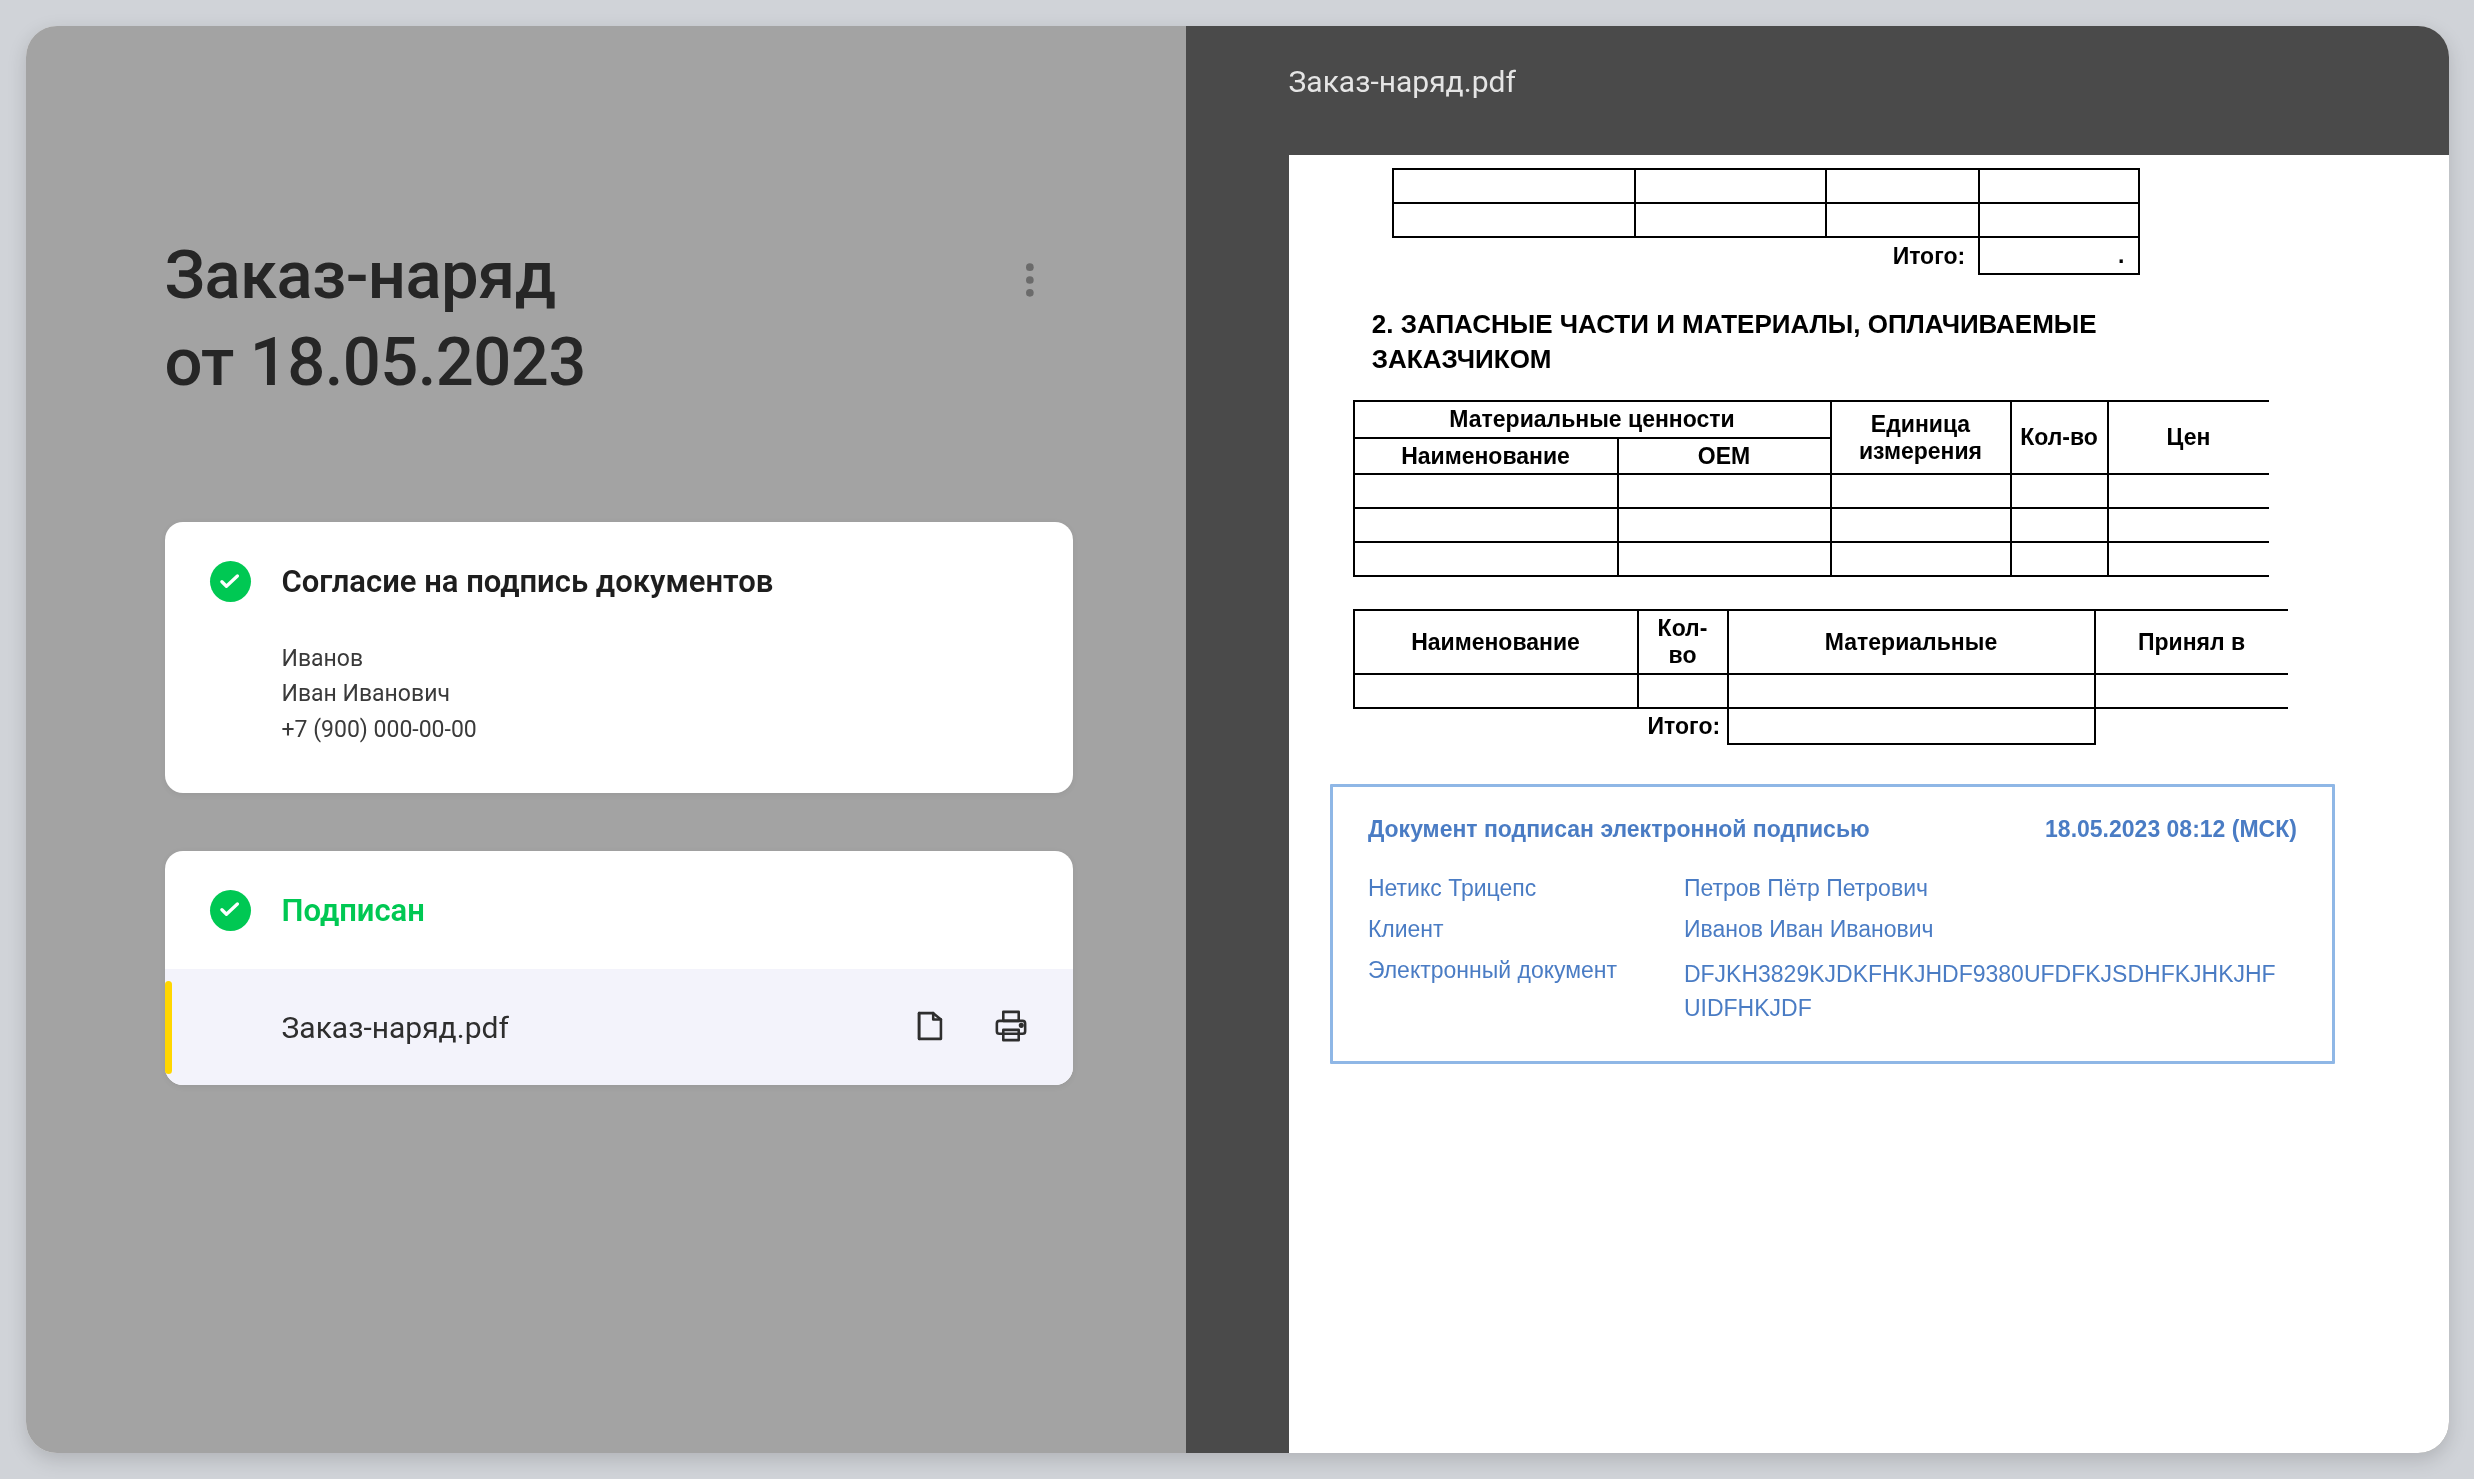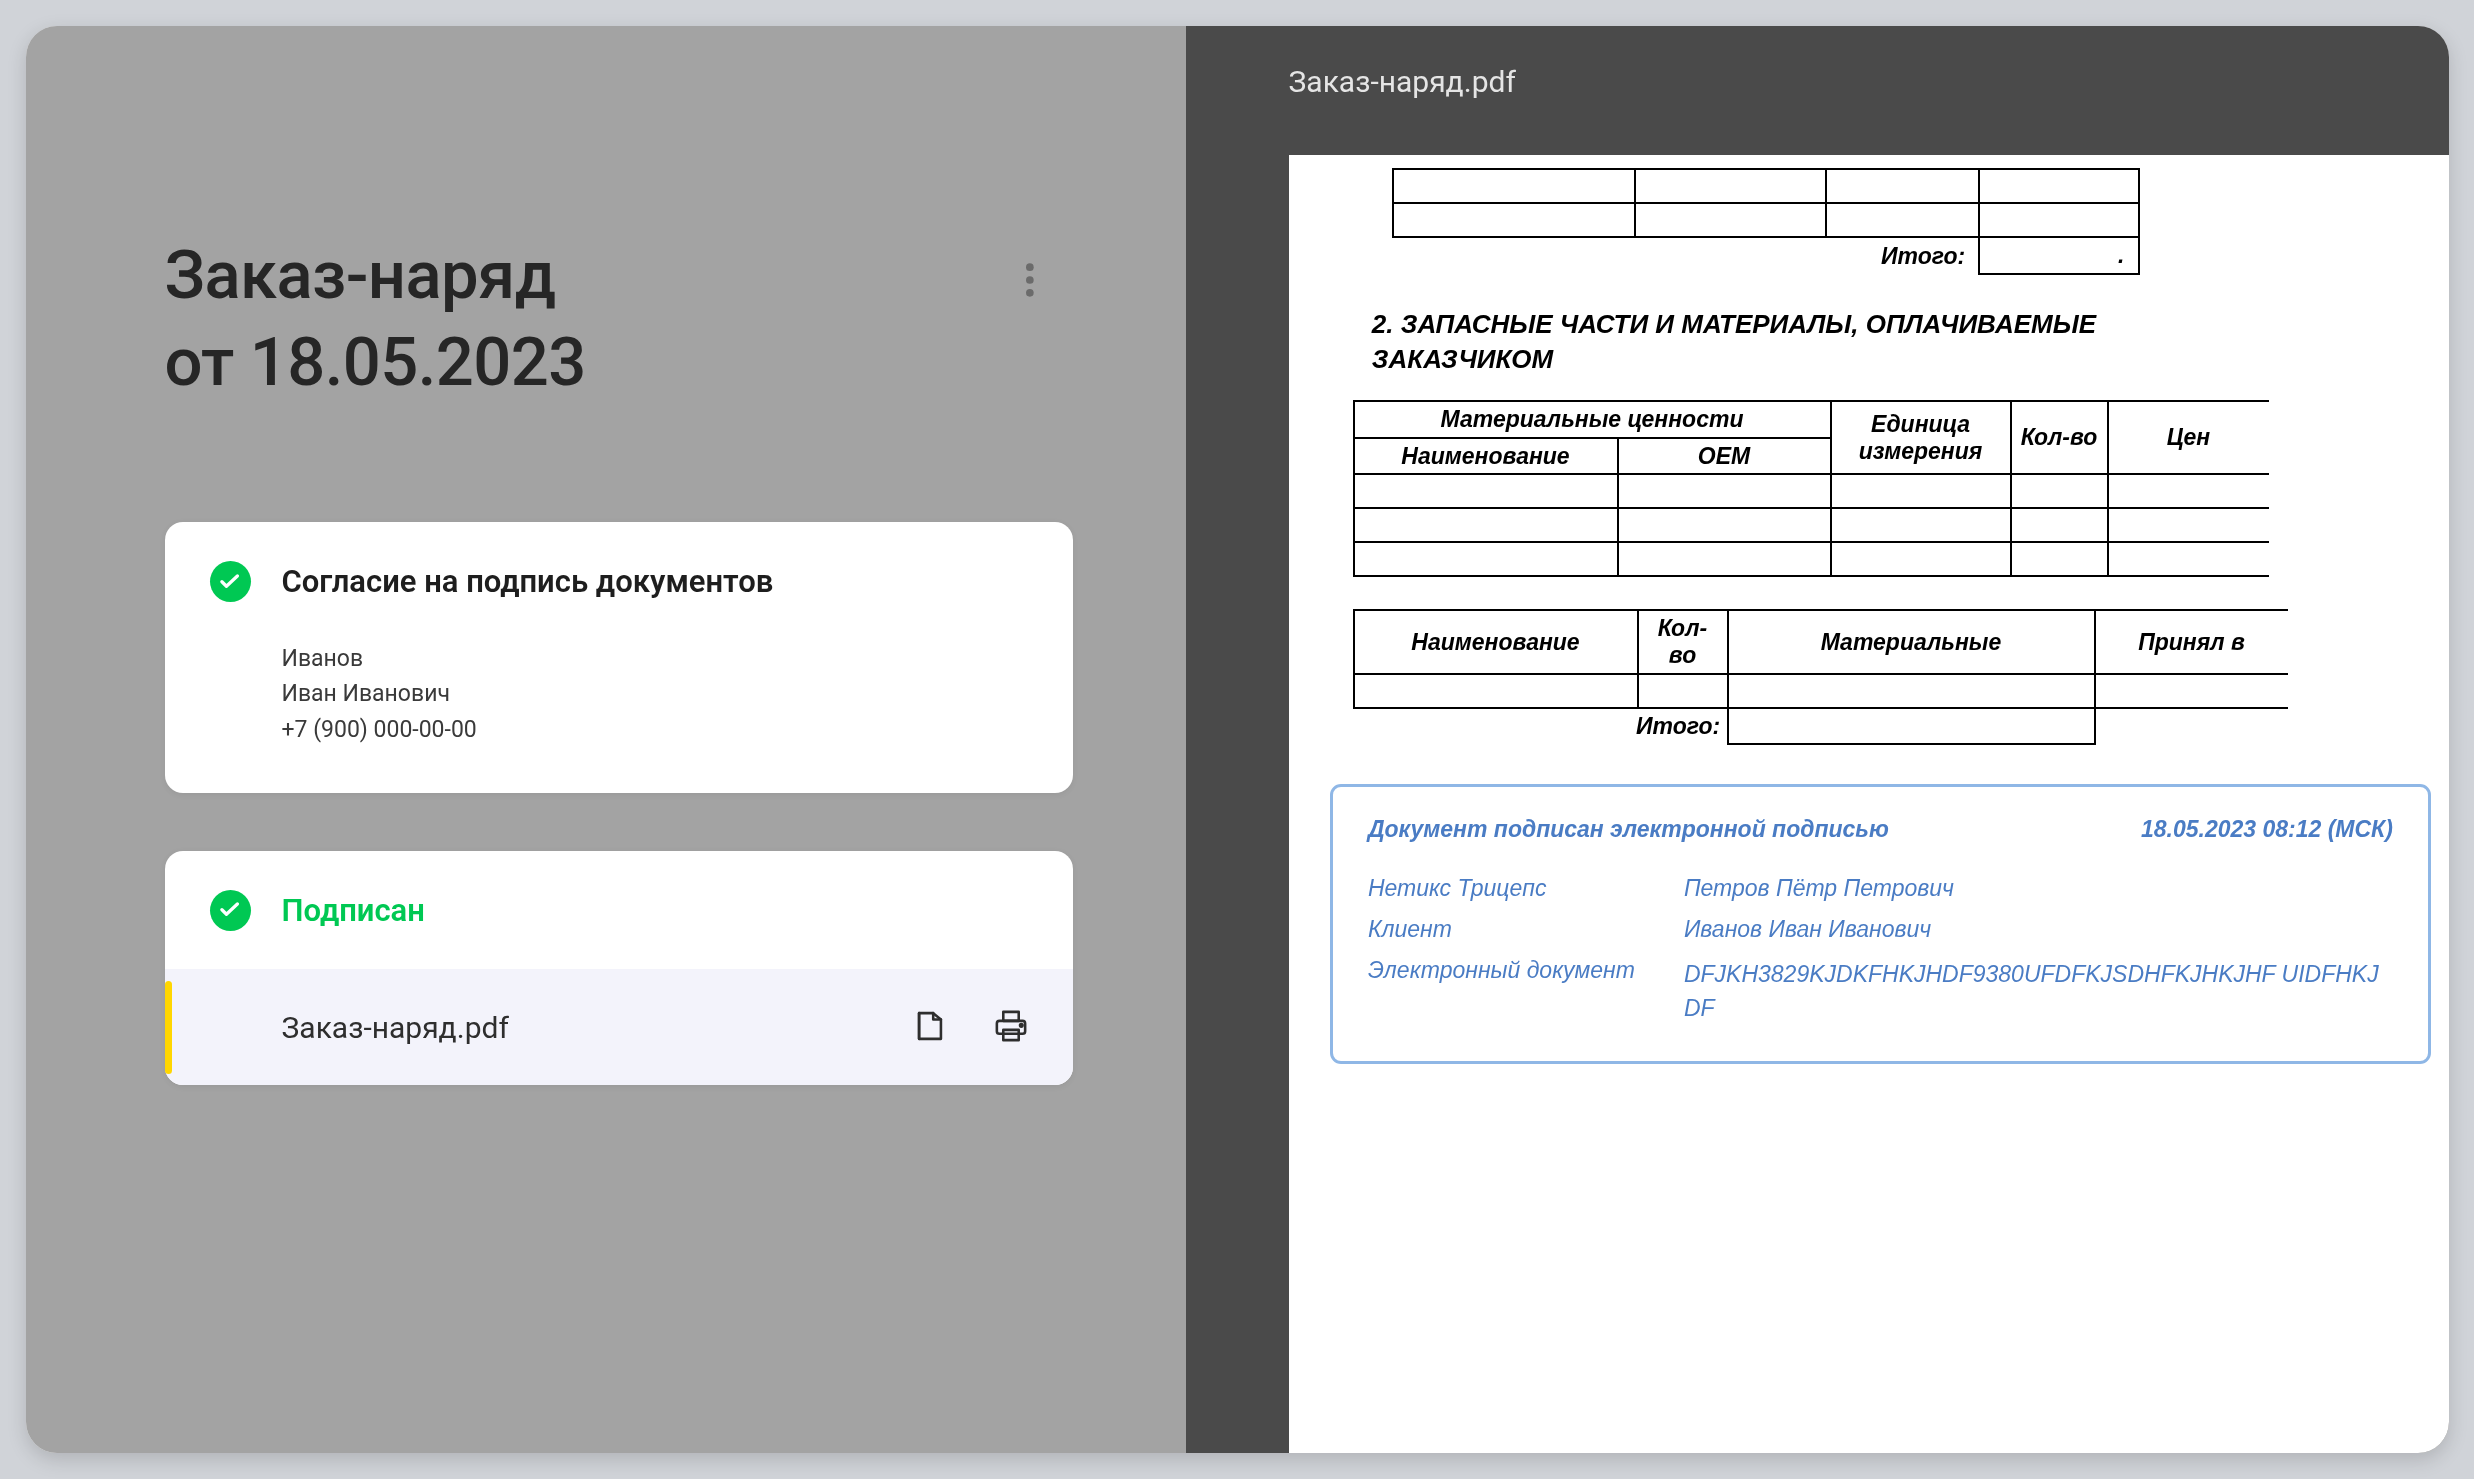--- a/index.html
+++ b/index.html
@@ -140,21 +140,20 @@
     align-items: center;
     padding-left: 103px;
     color: #e5e5e5;
     font-size: 30px;
     flex-shrink: 0;
   }
   .pdf-viewport {
     flex: 1;
     padding: 19.3px 0 0 103px;
     overflow: hidden;
-    font-style: italic;
   }
   .pdf-page {
     background: #fff;
     height: 100%;
     padding: 13px 0 26px 64px;
     font-family: Arial, sans-serif;
     color: #000;
     overflow: hidden;
   }
   .pdf-page table {
@@ -187,25 +186,25 @@
   
   .t3 col.c1 { width: 284px; }
   .t3 col.c2 { width: 90px; }
   .t3 col.c3 { width: 367px; }
   .t3 col.c4 { width: 193px; }
 
   
   .sig-box {
     margin: 39px 0 0 -22.6px;
     border: 3.9px solid #8fb7e6;
-    border-radius: 11px;
+    border-radius: 1px;
     padding: 29px 35px 35px;
     color: #4a7cc4;
     font-size: 23px;
-    width: 1101px;
+    width: 1005px;
   }
   .sig-head {
     display: flex;
     justify-content: space-between;
     font-weight: 700;
     margin-bottom: 32px;
   }
   .sig-grid {
     display: grid;
     grid-template-columns: 316px 1fr;

